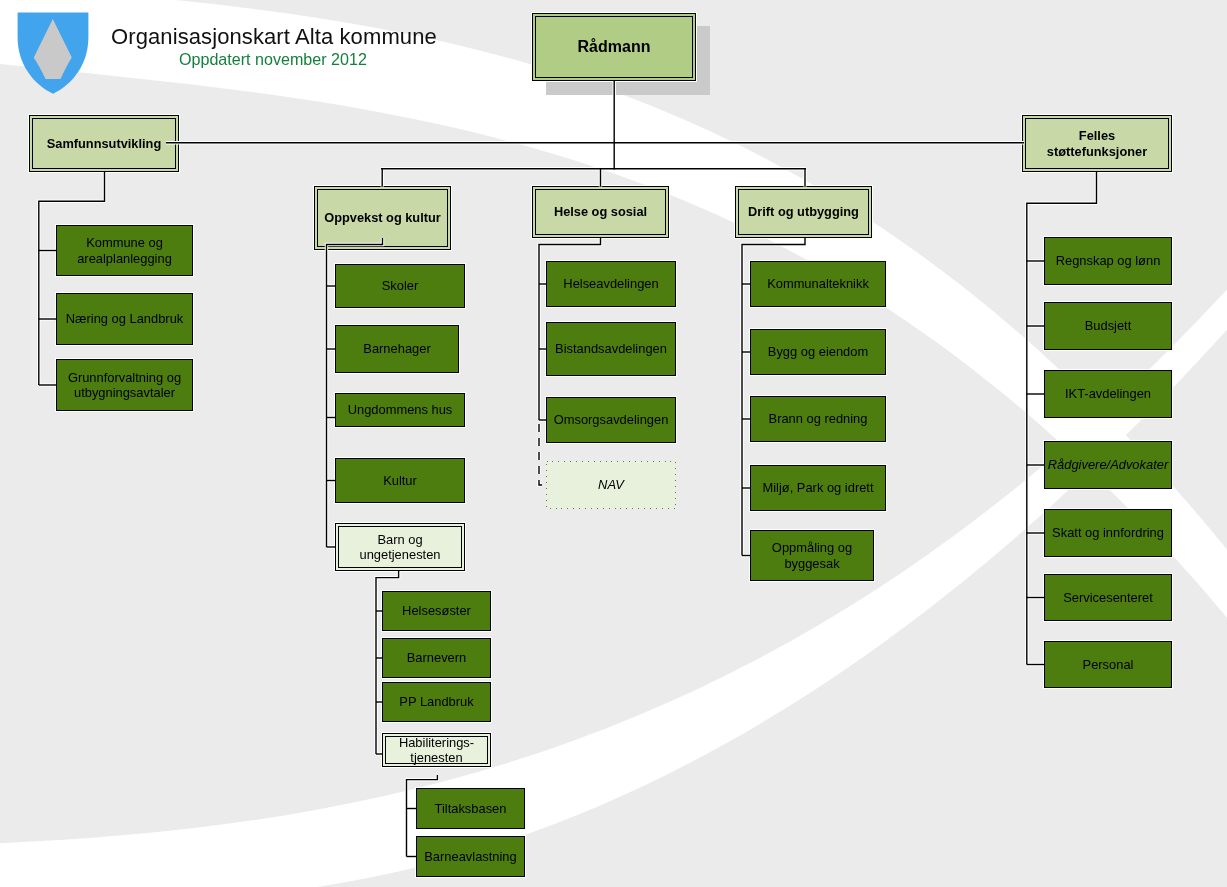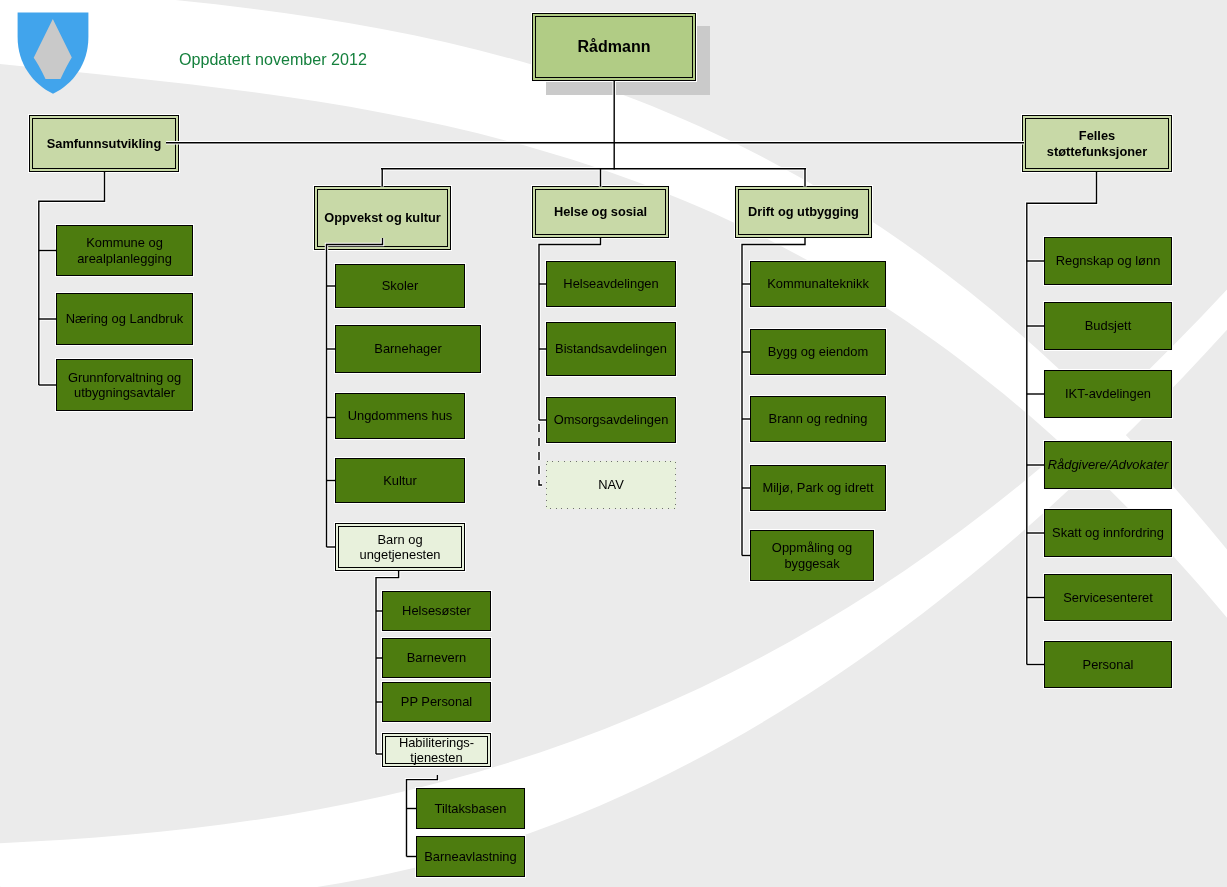--- a/index.html
+++ b/index.html
@@ -145,59 +145,60 @@
         <polyline points="406.5,808.5 416,808.5" fill="none" stroke="#000" stroke-width="1.4"></polyline>
         <polyline points="406.5,856.5 416,856.5" fill="none" stroke="#000" stroke-width="1.4"></polyline>
       </g>
     </svg>
 
   <svg id="logo" width="73" height="83" viewBox="0 0 73 83" style="left: 17px; top: 12px;">
     <path fill="#41a4ec" d="M0.6,0.6 H71.4 V25 C71.4,52 56,72 36,81.8 C16,72 0.6,52 0.6,25 Z"></path>
     <path fill="#c9c9c9" d="M35.8,6.9 L54.8,45.4 Q50.5,52 43.5,66.9 L28.5,66.9 Q21.3,52 16.7,45.8 Z"></path>
   </svg>
 
+  <div id="title" style="left: 111px; top: 24px;">Organisasjonskart Alta kommune</div>
   <div id="subtitle" style="left: 179px; top: 49.5px;">Oppdatert november 2012</div>
 
   <div id="nodes">
       <div class="node n1" style="left: 532px; top: 13px; width: 164px; height: 68px; font-size: 16px;">Rådmann</div>
       <div class="node n2" style="left: 29px; top: 115px; width: 150px; height: 57px; font-size: 12.8px;">Samfunnsutvikling</div>
       <div class="node n2" style="left: 314px; top: 186px; width: 137px; height: 64px; font-size: 12.8px;">Oppvekst og kultur</div>
       <div class="node n2" style="left: 532px; top: 186px; width: 137px; height: 52px; font-size: 12.8px;">Helse og sosial</div>
       <div class="node n2" style="left: 735px; top: 186px; width: 137px; height: 52px; font-size: 12.8px;">Drift og utbygging</div>
       <div class="node n2" style="left: 1022px; top: 115px; width: 150px; height: 57px; font-size: 12.8px;">Felles
 støttefunksjoner</div>
       <div class="node n3" style="left: 56px; top: 225px; width: 137px; height: 51px;">Kommune og
 arealplanlegging</div>
       <div class="node n3" style="left: 56px; top: 293px; width: 137px; height: 52px;">Næring og Landbruk</div>
       <div class="node n3" style="left: 56px; top: 359px; width: 137px; height: 52px;">Grunnforvaltning og
 utbygningsavtaler</div>
       <div class="node n3" style="left: 335px; top: 264px; width: 130px; height: 44px;">Skoler</div>
-      <div class="node n3" style="left: 335px; top: 325px; width: 146px; height: 48px;">Barnehager</div>
-      <div class="node n3" style="left: 335px; top: 393px; width: 130px; height: 46px;">Ungdommens hus</div>
+      <div class="node n3" style="left: 335px; top: 325px; width: 124px; height: 48px;">Barnehager</div>
+      <div class="node n3" style="left: 335px; top: 393px; width: 130px; height: 34px;">Ungdommens hus</div>
       <div class="node n3" style="left: 335px; top: 458px; width: 130px; height: 45px;">Kultur</div>
       <div class="node n3d" style="left: 335px; top: 523px; width: 130px; height: 48px;">Barn og
 ungetjenesten</div>
       <div class="node n3" style="left: 546px; top: 261px; width: 130px; height: 46px;">Helseavdelingen</div>
       <div class="node n3" style="left: 546px; top: 322px; width: 130px; height: 54px;">Bistandsavdelingen</div>
       <div class="node n3" style="left: 546px; top: 397px; width: 130px; height: 46px;">Omsorgsavdelingen</div>
-      <div class="node ndot" style="left: 546px; top: 461px; width: 130px; height: 48px;">NAV</div>
+      <div class="node ndot" style="left: 546px; top: 461px; width: 130px; height: 48px; font-style: italic;">NAV</div>
       <div class="node n3" style="left: 750px; top: 261px; width: 136px; height: 46px;">Kommunalteknikk</div>
       <div class="node n3" style="left: 750px; top: 329px; width: 136px; height: 46px;">Bygg og eiendom</div>
       <div class="node n3" style="left: 750px; top: 396px; width: 136px; height: 46px;">Brann og redning</div>
       <div class="node n3" style="left: 750px; top: 465px; width: 136px; height: 46px;">Miljø, Park og idrett</div>
       <div class="node n3" style="left: 750px; top: 530px; width: 124px; height: 51px;">Oppmåling og
 byggesak</div>
       <div class="node n3" style="left: 1044px; top: 237px; width: 128px; height: 48px;">Regnskap og lønn</div>
       <div class="node n3" style="left: 1044px; top: 302px; width: 128px; height: 48px;">Budsjett</div>
       <div class="node n3" style="left: 1044px; top: 370px; width: 128px; height: 48px;">IKT-avdelingen</div>
       <div class="node n3" style="left: 1044px; top: 441px; width: 128px; height: 48px; font-style: italic;">Rådgivere/Advokater</div>
       <div class="node n3" style="left: 1044px; top: 509px; width: 128px; height: 48px;">Skatt og innfordring</div>
       <div class="node n3" style="left: 1044px; top: 574px; width: 128px; height: 47px;">Servicesenteret</div>
       <div class="node n3" style="left: 1044px; top: 641px; width: 128px; height: 47px;">Personal</div>
       <div class="node n3" style="left: 382px; top: 591px; width: 109px; height: 40px;">Helsesøster</div>
       <div class="node n3" style="left: 382px; top: 638px; width: 109px; height: 40px;">Barnevern</div>
-      <div class="node n3" style="left: 382px; top: 682px; width: 109px; height: 40px;">PP Personal</div>
+      <div class="node n3" style="left: 382px; top: 682px; width: 109px; height: 40px;">PP Landbruk</div>
       <div class="node n3d" style="left: 382px; top: 733px; width: 109px; height: 34px; text-align: center;">Habiliterings-
 tjenesten</div>
       <div class="node n3" style="left: 416px; top: 788px; width: 109px; height: 41px;">Tiltaksbasen</div>
       <div class="node n3" style="left: 416px; top: 836px; width: 109px; height: 41px;">Barneavlastning</div>
     </div>
 </div>
 
 </body></html>

